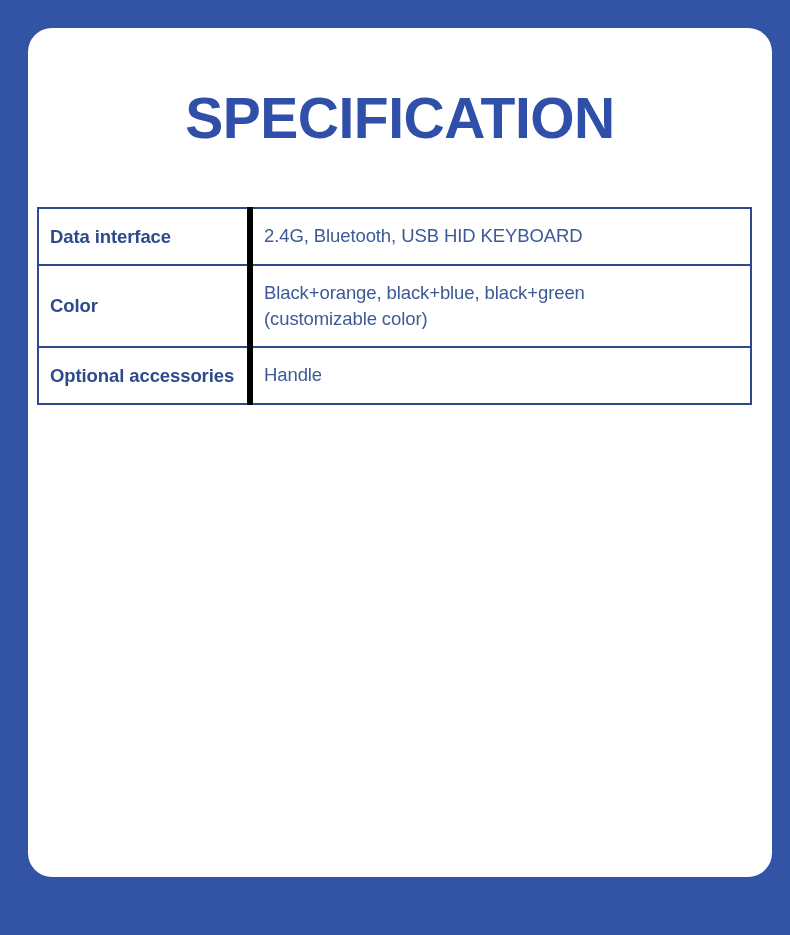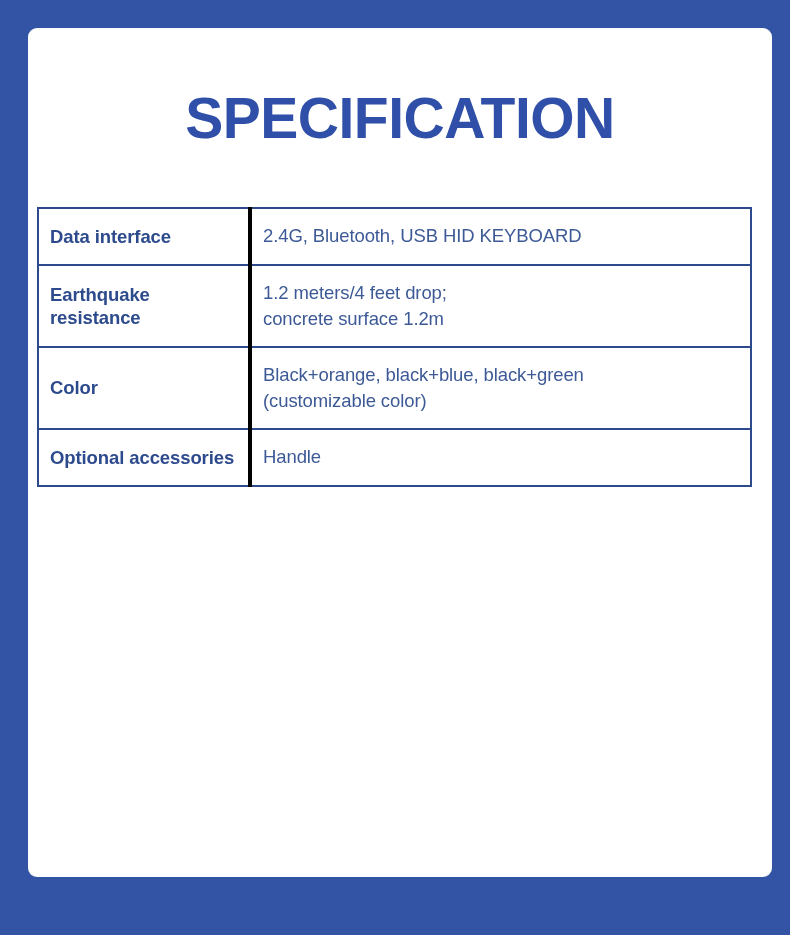--- a/index.html
+++ b/index.html
@@ -23,21 +23,21 @@
   }
 
   
   .card {
     position: absolute;
     left: 28px;
     top: 28px;
     width: 744px;
     height: 849px;
     background: #ffffff;
-    border-radius: 9px;
+    border-radius: 24px;
     box-sizing: border-box;
   }
 
   
   .title {
     position: absolute;
     left: 0;
     top: 62px;
     width: 744px;
     text-align: center;
@@ -68,21 +68,21 @@
   }
 
   .spec-table td {
     vertical-align: middle;
     padding: 0 0 0 11px;
     box-sizing: border-box;
   }
 
   .spec-table td.label {
     width: 212px;        
-    border-right: 4px solid #000000;
+    border-right: 6px solid #000000;
     font-size: 18.5px;
     font-weight: bold;
     color: #2c4a8c;
     line-height: 1.26;
     letter-spacing: -0.1px;
   }
 
   .spec-table td.value {
     font-size: 18.5px;
     font-weight: normal;
@@ -108,30 +108,20 @@
       <tbody>
 
         <tr class="row-single">
           <td class="label">Data interface</td>
           <td class="value">
             <span class="value-line">2.4G, Bluetooth, USB HID KEYBOARD</span>
           </td>
         </tr>
 
 
-        <tr class="row-double">
-          <td class="label">
-            <span class="value-line">Earthquake</span>
-            <span class="value-line">resistance</span>
-          </td>
-          <td class="value">
-            <span class="value-line">1.2 meters/4 feet drop;</span>
-            <span class="value-line">concrete surface 1.2m</span>
-          </td>
-        </tr>
 
         <tr class="row-double">
           <td class="label">Color</td>
           <td class="value">
             <span class="value-line">Black+orange, black+blue, black+green</span>
             <span class="value-line">(customizable color)</span>
           </td>
         </tr>
 
 

